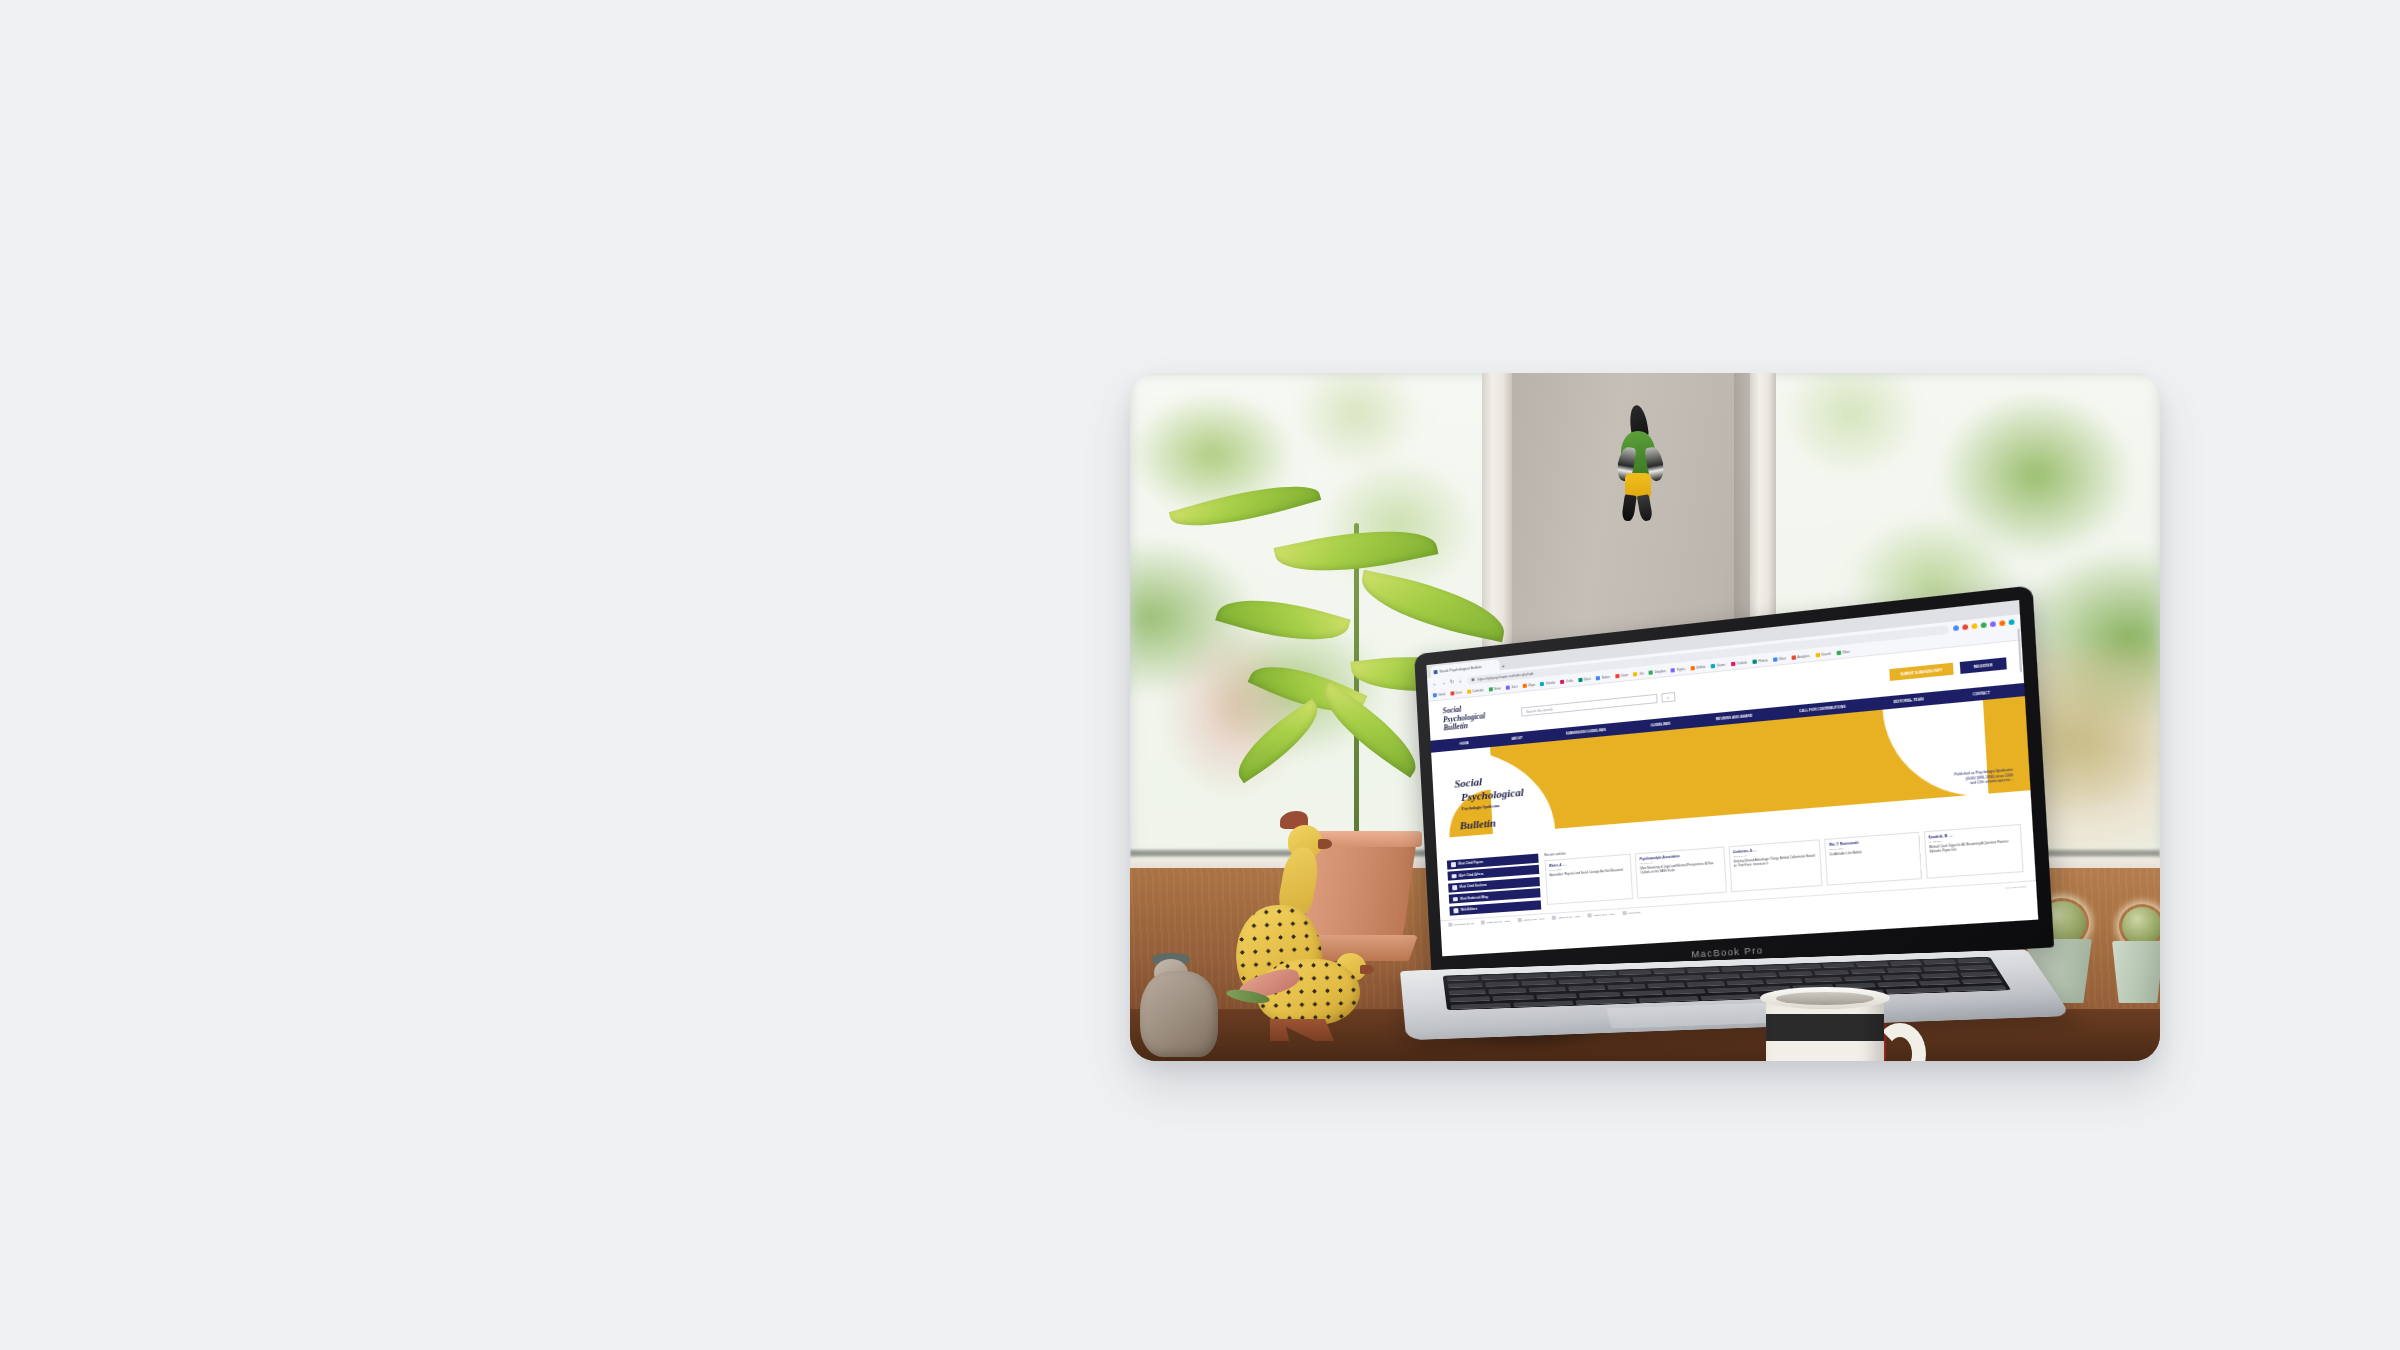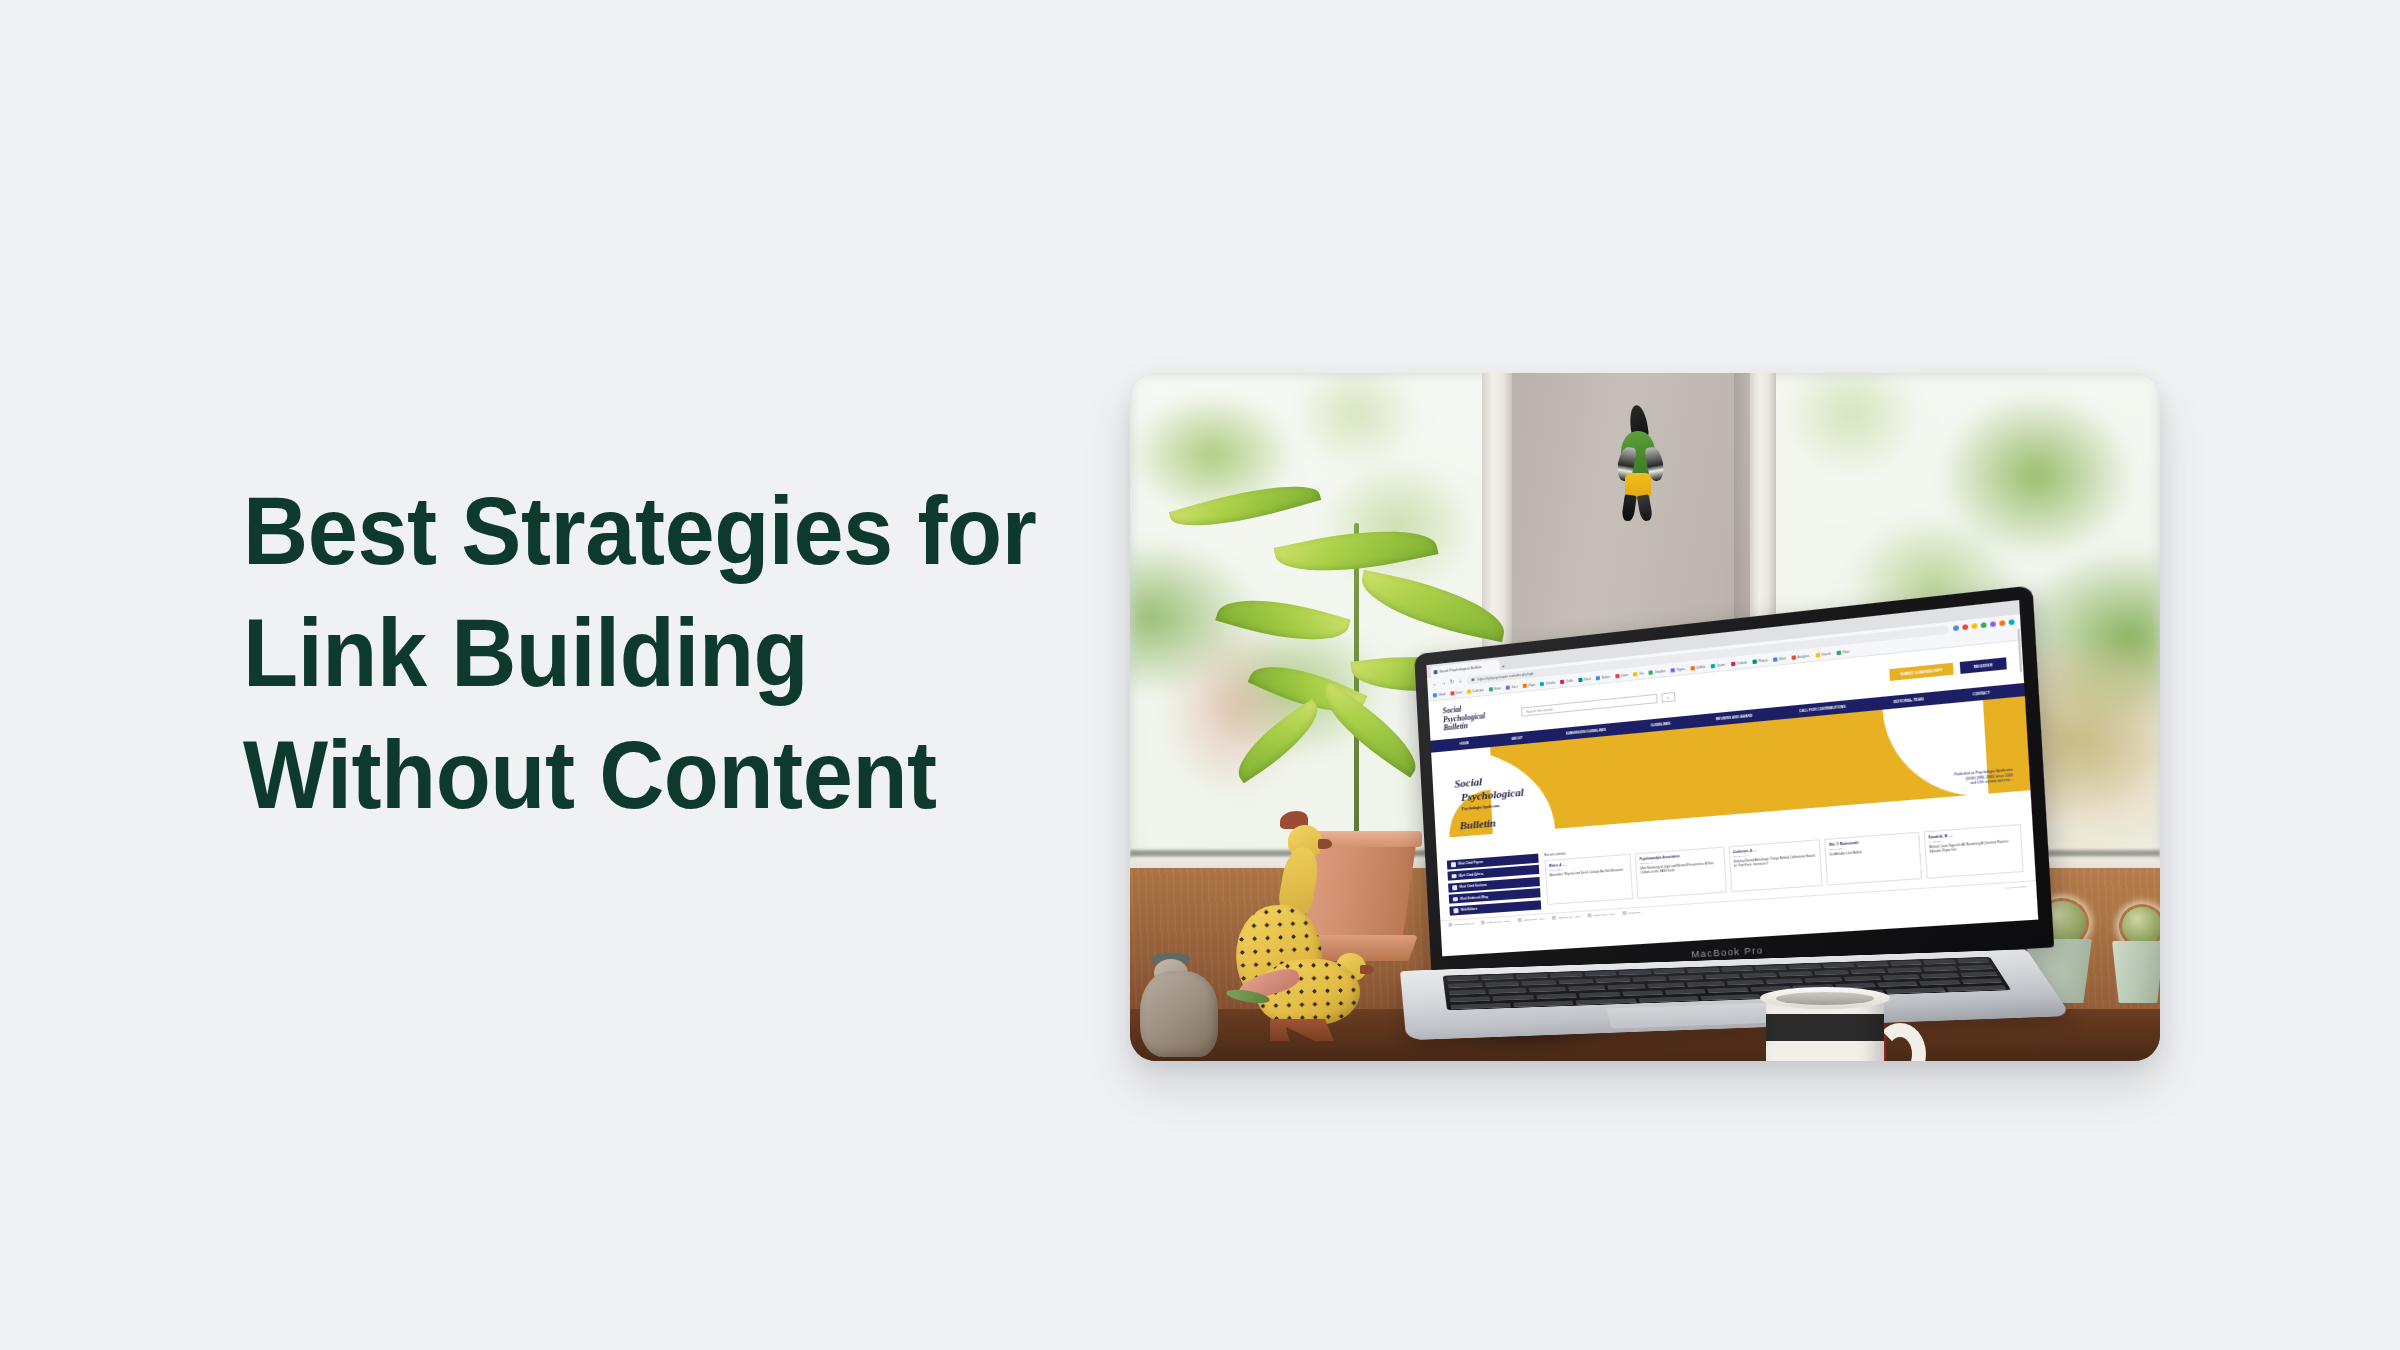--- a/index.html
+++ b/index.html
@@ -579,25 +579,20 @@
   .scroll-ind {
     position:absolute; right:1px; top:26px; width:2px; height:40px;
     background:#c9ccd4; border-radius:2px;
   }
 </style>
 </head>
 <body>
 
 <div class="page">
 
-  <div class="headline-block">
-    <span class="headline-line">Best Strategies for</span>
-    <span class="headline-line">Link Building</span>
-    <span class="headline-line">Without Content</span>
-  </div>
 
   <div class="photo-card">
     <div class="scene">
 
       <div class="outdoor"></div>
       <div class="outdoor-right-warm"></div>
       <div class="outdoor-left-warm"></div>
 
       <div class="wall-panel"></div>
       <div class="mullion left"></div>

